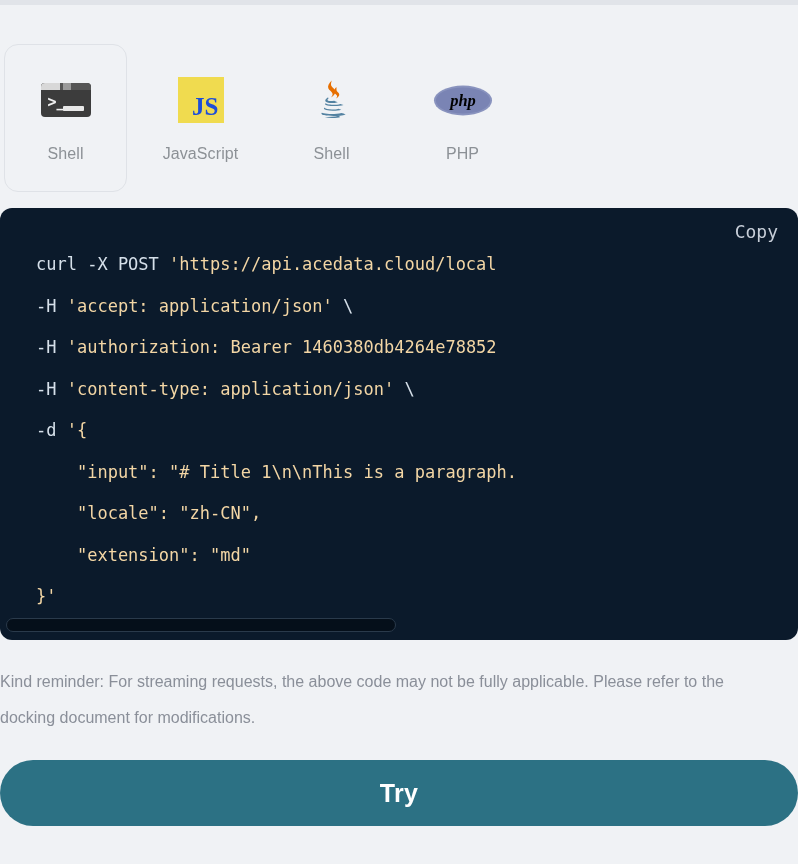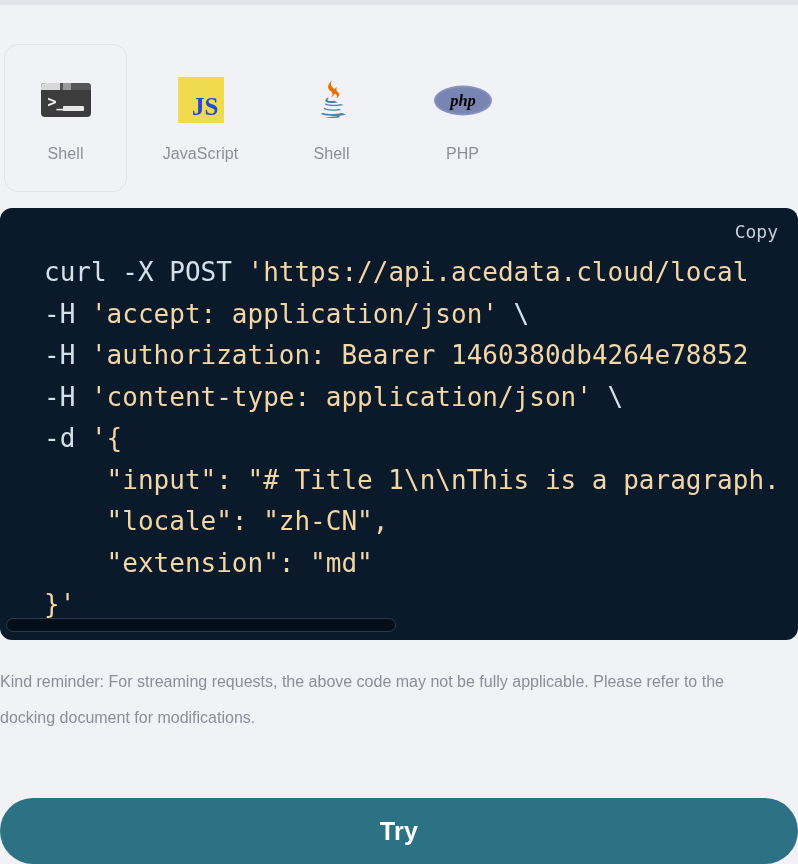--- a/index.html
+++ b/index.html
@@ -156,25 +156,25 @@
 
   .code-scroll {
     position: absolute;
     inset: 0;
     padding: 28px 0 0 28px;
     overflow: hidden;
   }
 
   pre.code {
     font-family: "DejaVu Sans Mono", monospace;
-    font-size: 26px;
+    font-size: 17px;
     line-height: 41.5px;
     color: #f3d6a5;
     white-space: pre;
-    margin: 16px;
+    margin: 8px;
   }
   pre.code .cmd  { color: #d6e0ea; }
   pre.code .str  { color: #f3d6a5; }
 
   
   .hscroll-track {
     position: absolute;
     left: 6px;
     bottom: 8px;
     width: 786px;
@@ -201,21 +201,21 @@
     width: 770px;
     font-size: 16px;
     line-height: 36px;
     color: #8a8f99;
   }
 
   
   .try-btn {
     position: absolute;
     left: 0;
-    top: 798px;
+    top: 760px;
     width: 798px;
     height: 66px;
     background: #2c7184;
     border: none;
     border-radius: 34px;
     color: #ffffff;
     font-size: 25px;
     font-weight: bold;
     font-family: "Liberation Sans", sans-serif;
     cursor: pointer;

